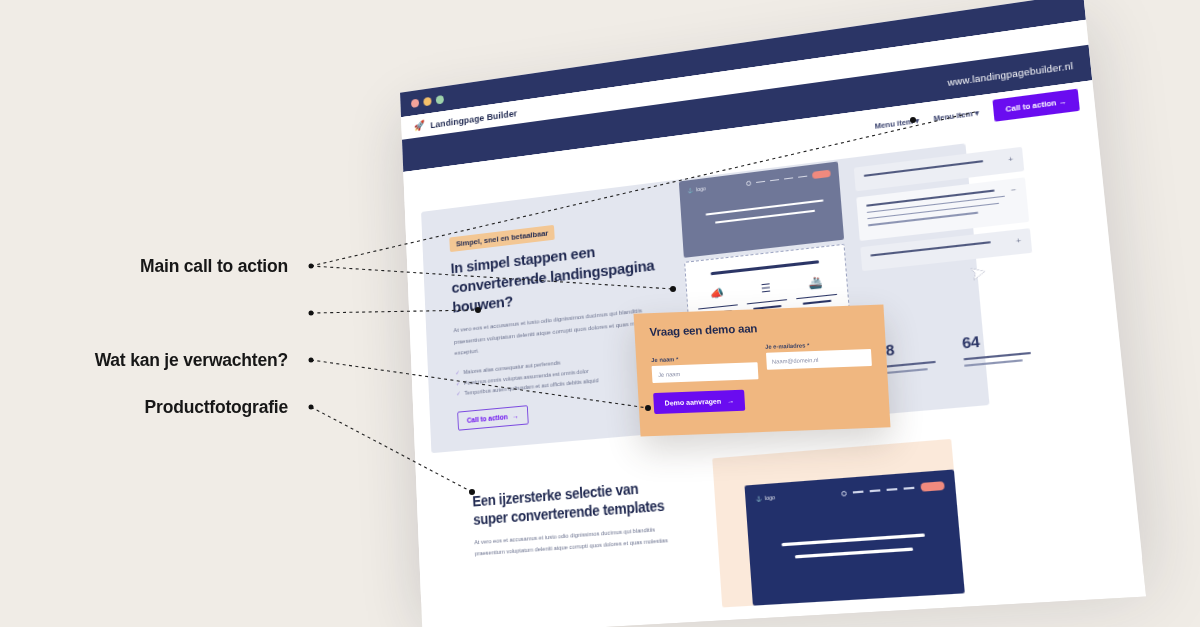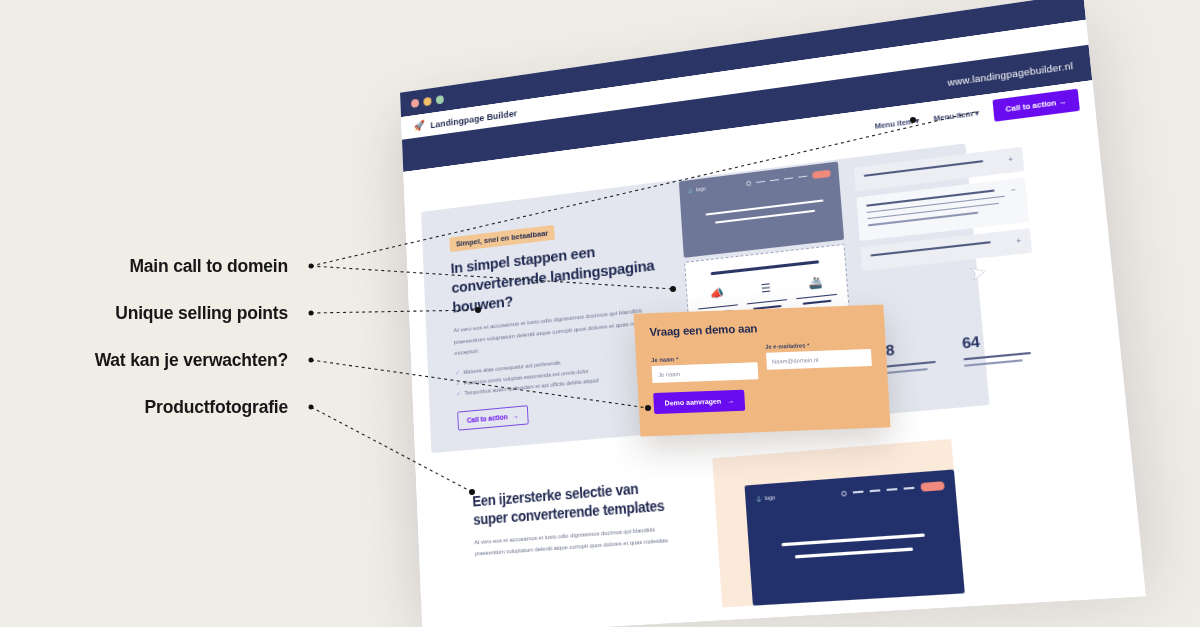--- a/index.html
+++ b/index.html
@@ -413,18 +413,17 @@
       <circle cx="648" cy="408" r="3"></circle>
       <circle cx="472" cy="492" r="3"></circle>
     </g>
   </svg>
 
   <div class="ann-dot" style="left:311px; top:266px;"></div>
   <div class="ann-dot" style="left:311px; top:313px;"></div>
   <div class="ann-dot" style="left:311px; top:360px;"></div>
   <div class="ann-dot" style="left:311px; top:407px;"></div>
 
-  <div class="ann-label" style="right:912px; top:266px;">Main call to domein</div>
-  <div class="ann-label" style="right:912px; top:313px;">Unique selling points</div>
+  <div class="ann-label" style="right:912px; top:266px;">Main call to action</div>
   <div class="ann-label" style="right:912px; top:407px;">Productfotografie</div>
   <div class="ann-label" style="right:912px; top:360px;">Wat kan je verwachten?</div>
 
 </div>
 
 </body></html>

